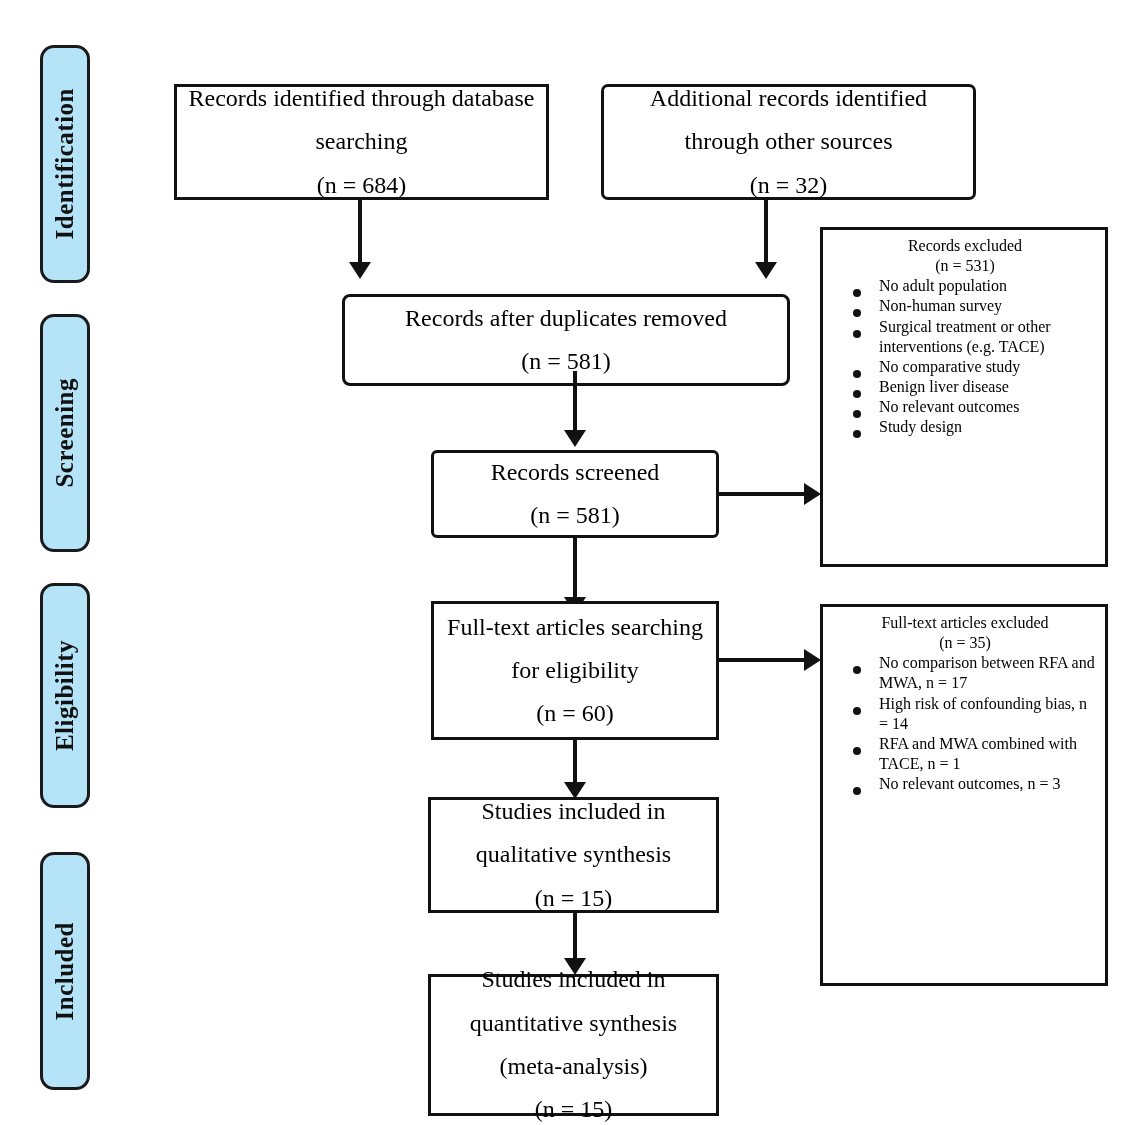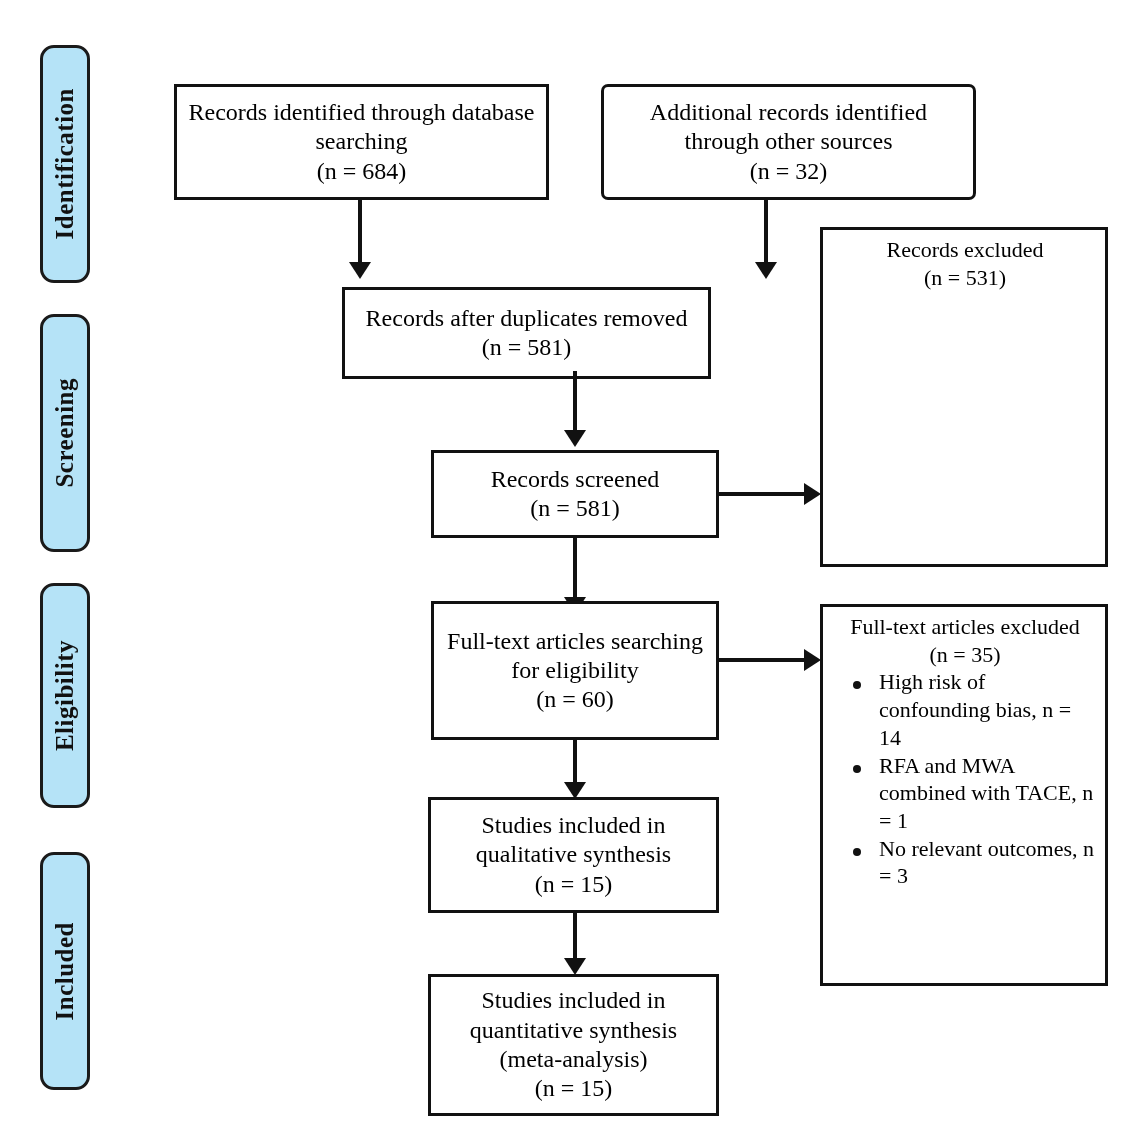--- a/index.html
+++ b/index.html
@@ -48,31 +48,32 @@
     border: 3px solid #111111;
     box-sizing: border-box;
     display: flex;
     flex-direction: column;
     align-items: center;
     justify-content: center;
     text-align: center;
     font-size: 24px;
     line-height: 1.22;
     padding: 4px 8px;
+    gap: 14px;
   }
   .box .line { display: block; white-space: nowrap; }
 
   
   .exbox {
     position: absolute;
     background: #ffffff;
     border: 3px solid #111111;
     box-sizing: border-box;
     padding: 6px 8px 6px 10px;
-    font-size: 22px;
+    font-size: 16px;
     line-height: 1.26;
   }
   .exbox .head {
     text-align: center;
     display: block;
     white-space: nowrap;
   }
   .exbox ul {
     margin: 0;
     padding: 0 0 0 46px;
@@ -154,57 +155,67 @@
     <span class="line">through other sources</span>
     <span class="line">(n = 32)</span>
   </div>
 
   <div class="vline" style="left:358px; top:200px; height:66px;"></div>
   <div class="arrow-down" style="left:349px; top:262px;"></div>
 
   <div class="vline" style="left:764px; top:200px; height:66px;"></div>
   <div class="arrow-down" style="left:755px; top:262px;"></div>
 
-  <div class="box" style="left:342px; top:287px; width:369px; height:92px;">
+  <div class="box" style="left:342px; top:294px; width:448px; height:92px;border-radius:8px;">
     <span class="line">Records after duplicates removed</span>
     <span class="line">(n = 581)</span>
   </div>
 
   <div class="vline" style="left:573px; top:371px; height:62px;"></div>
   <div class="arrow-down" style="left:564px; top:430px;"></div>
 
-  <div class="box" style="left:431px; top:450px; width:288px; height:88px;">
+  <div class="box" style="left:431px; top:450px; width:288px; height:88px;border-radius:6px;">
     <span class="line">Records screened</span>
     <span class="line">(n = 581)</span>
   </div>
 
   <div class="hline" style="left:719px; top:492px; width:88px;"></div>
   <div class="arrow-right" style="left:804px; top:483px;"></div>
 
   <div class="exbox" style="left:820px; top:227px; width:288px; height:340px;">
     <span class="head">Records excluded</span>
     <span class="head">(n = 531)</span>
+    <ul>
+      <li>No adult population</li>
+      <li>Non-human survey</li>
+      <li>Surgical treatment or other interventions (e.g. TACE)</li>
+      <li>No comparative study</li>
+      <li>Benign liver disease</li>
+      <li>No relevant outcomes</li>
+      <li>Study design</li>
+    </ul>
   </div>
 
   <div class="vline" style="left:573px; top:538px; height:62px;"></div>
   <div class="arrow-down" style="left:564px; top:597px;"></div>
 
   <div class="box" style="left:431px; top:601px; width:288px; height:139px;">
     <span class="line">Full-text articles searching</span>
     <span class="line">for eligibility</span>
     <span class="line">(n = 60)</span>
   </div>
 
   <div class="hline" style="left:719px; top:658px; width:88px;"></div>
   <div class="arrow-right" style="left:804px; top:649px;"></div>
 
   <div class="exbox" style="left:820px; top:604px; width:288px; height:382px;">
     <span class="head">Full-text articles excluded</span>
     <span class="head">(n = 35)</span>
     <ul>
+      <li>No comparison between RFA and MWA, n = 17</li>
       <li>High risk of confounding bias, n = 14</li>
       <li>RFA and MWA combined with TACE, n = 1</li>
       <li>No relevant outcomes, n = 3</li>
     </ul>
   </div>
 
   <div class="vline" style="left:573px; top:740px; height:45px;"></div>
   <div class="arrow-down" style="left:564px; top:782px;"></div>
 
   <div class="box" style="left:428px; top:797px; width:291px; height:116px;">

